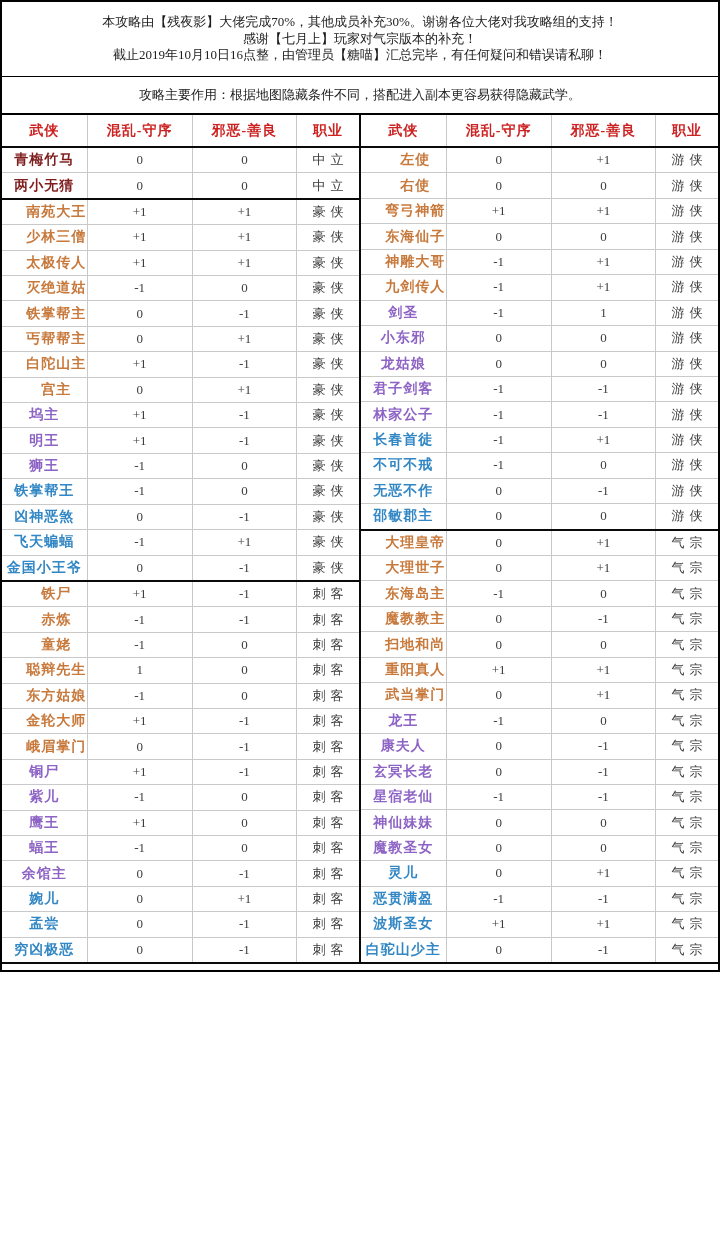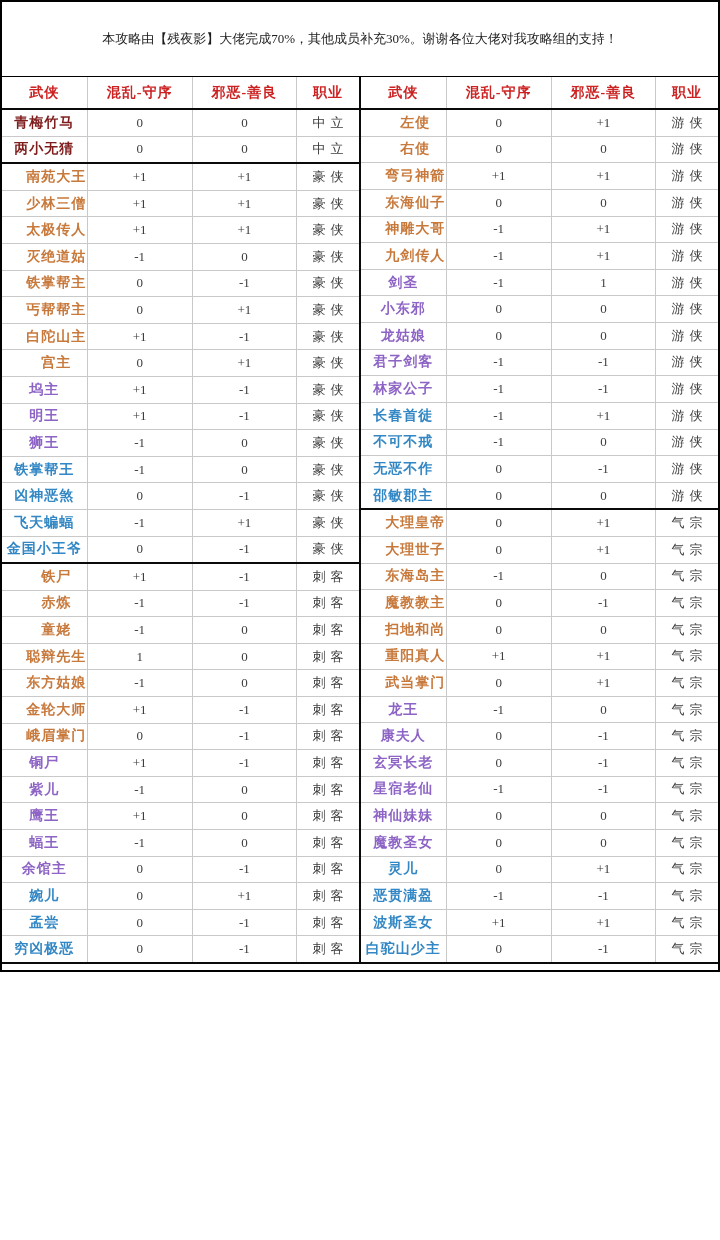--- a/index.html
+++ b/index.html
@@ -57,22 +57,27 @@
   .col-purple { color:var(--c-purple,#8d64c5); }
   .col-blue   { color:var(--c-blue,#3287c4); }
 </style>
 </head>
 <body>
 
 <div class="page">
 
   <div class="notice">
     <div class="notice-line">本攻略由【残夜影】大佬完成70%，其他成员补充30%。谢谢各位大佬对我攻略组的支持！</div>
+    <div class="notice-line">感谢【七月上】玩家对气宗版本的补充！</div>
+    <div class="notice-line">截止2019年10月10日16点整，由管理员【糖喵】汇总完毕，有任何疑问和错误请私聊！</div>
   </div>
 
+  <div class="purpose">
+    <span>攻略主要作用：根据地图隐藏条件不同，搭配进入副本更容易获得隐藏武学。</span>
+  </div>
 
   <div class="tables">
     <div class="table left">
         <div class="tr head">
           <div class="td h c0">武侠</div>
           <div class="td h c1">混乱-守序</div>
           <div class="td h c2">邪恶-善良</div>
           <div class="td h c3">职业</div>
         </div>
         <div class="tr">

